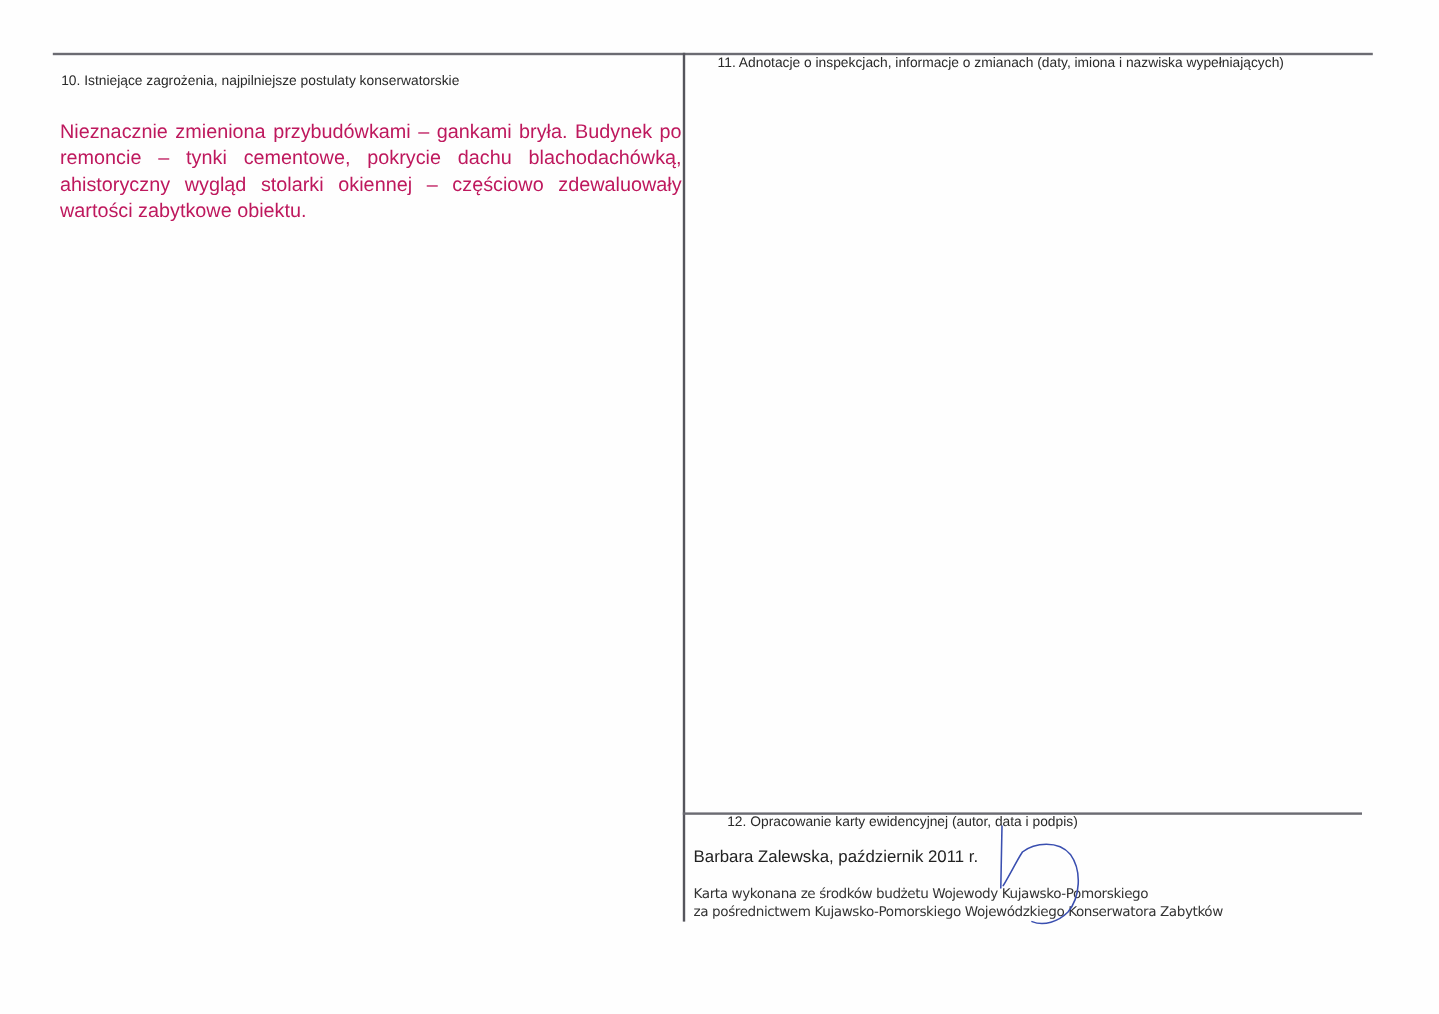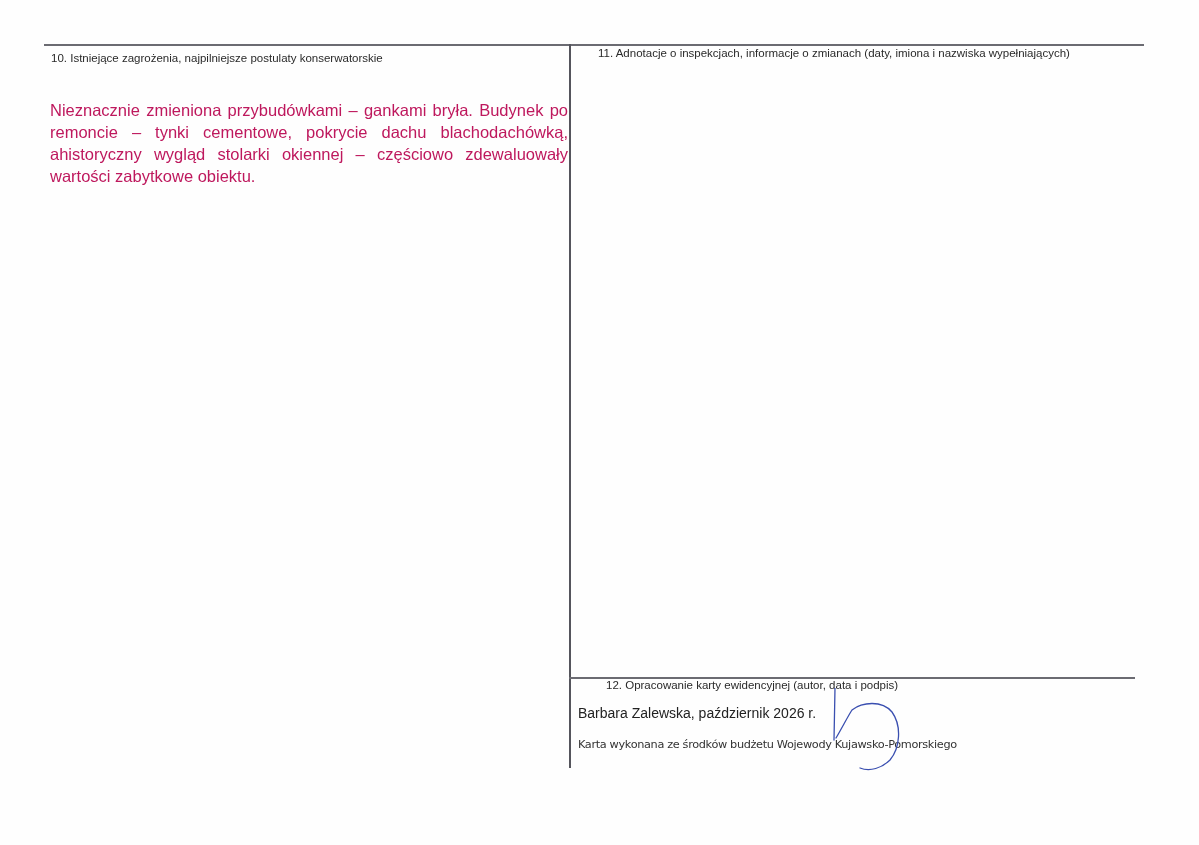--- a/index.html
+++ b/index.html
@@ -22,27 +22,28 @@
   }
   .sig { position:absolute; left:820px; top:688px; width:100px; height:100px; }
 </style>
 </head>
 <body>
 
 <div class="hline" style="left:44px; top:44px; width:1100px;"></div>
 <div class="vline" style="left:569px; top:44px; height:724px;"></div>
 <div class="hline" style="left:569px; top:677px; width:566px;"></div>
 
-<div class="label" style="left:51px; top:52px;text-align:right;">10. Istniejące zagrożenia, najpilniejsze postulaty konserwatorskie</div>
+<div class="label" style="left:51px; top:62px;text-align:right;">10. Istniejące zagrożenia, najpilniejsze postulaty konserwatorskie</div>
 <div class="body-text">Nieznacznie zmieniona przybudówkami – gankami bryła. Budynek po remoncie – tynki cementowe, pokrycie dachu blachodachówką, ahistoryczny wygląd stolarki okiennej – częściowo zdewaluowały wartości zabytkowe obiektu.</div>
 
 <div class="label" style="left:598px; top:47px;">11. Adnotacje o inspekcjach, informacje o zmianach (daty, imiona i nazwiska wypełniających)</div>
 <div style="position:absolute; left:575px; top:66px; width:560px; height:600px;"></div>
 
 <div class="label" style="left:578px; top:679px;margin-left:28px;">12. Opracowanie karty ewidencyjnej (autor, data i podpis)</div>
-<div class="author">Barbara Zalewska, październik  2026 r.</div>
+<div class="author">Barbara Zalewska, październik  2011 r.</div>
 <div class="footer">
   <div>Karta wykonana ze środków budżetu Wojewody Kujawsko-Pomorskiego</div>
+  <div>za pośrednictwem Kujawsko-Pomorskiego Wojewódzkiego Konserwatora Zabytków</div>
 </div>
 
 <svg class="sig" viewBox="0 0 100 100">
   <path d="M15 0 L14 52 M16 50 C22 40 28 28 32 22 C42 14 62 12 72 24 C82 38 80 60 70 72 C62 80 50 84 40 80" fill="none" stroke="#3a4fb0" stroke-width="1.3" stroke-linecap="round"></path>
 </svg>
 
 </body></html>

